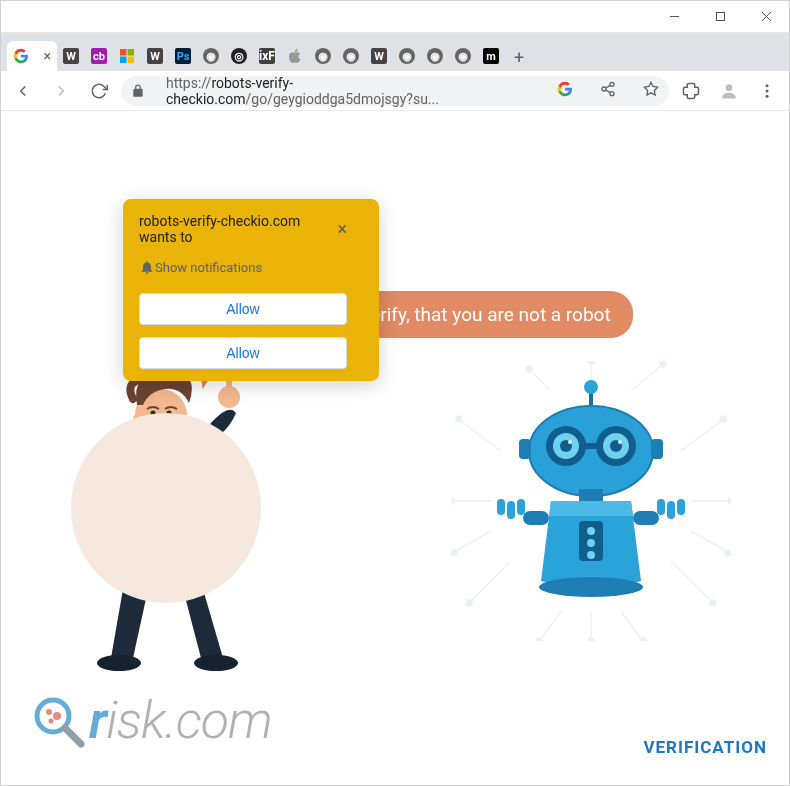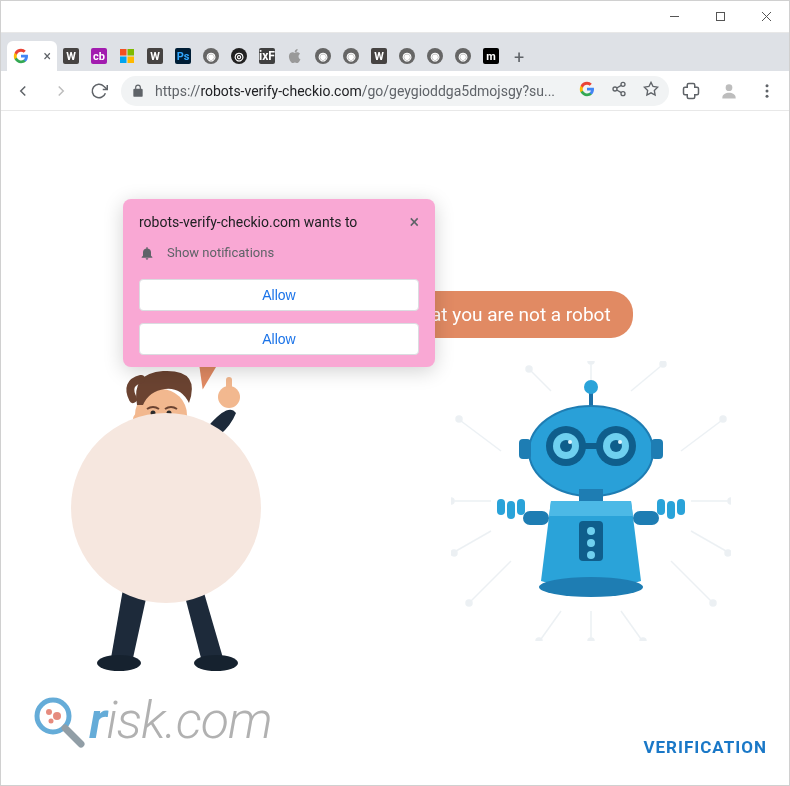--- a/index.html
+++ b/index.html
@@ -29,33 +29,33 @@
   .fav-globe { background: #666; color: #fff; border-radius: 50%; }
   .fav-target { background: #222; color: #fff; border-radius: 50%; }
   .fav-ixf { background: #404040; color: #fff; font-size: 12px; }
   .fav-apple { color: #999; }
   .fav-mx { background: #000; color: #fff; }
 
   
   .toolbar { height: 40px; background: #fff; display: flex; align-items: center; padding: 0 6px; gap: 6px; border-bottom: 1px solid #e8e8e8; }
   .nav-btn { width: 32px; height: 32px; display: flex; align-items: center; justify-content: center; color: #5f6368; border-radius: 50%; }
   .nav-btn.disabled { color: #bdbdbd; }
-  .addr { flex: 1; height: 30px; background: #f1f3f4; border-radius: 15px; display: flex; align-items: center; padding: 0 10px; gap: 10px; font-size: 14px; color: #5f6368; }
+  .addr { flex: 1; height: 30px; background: #f1f3f4; border-radius: 15px; display: flex; align-items: center; padding: 0 10px; gap: 21px; font-size: 14px; color: #5f6368; }
   .addr .lock { width: 14px; height: 14px; color: #5f6368; }
   .addr .proto { color: #5f6368; }
   .addr .host { color: #202124; }
   .addr .path { color: #5f6368; }
   .icon-btn { width: 32px; height: 32px; display: flex; align-items: center; justify-content: center; color: #5f6368; }
 
   
-  .perm-popup { position: absolute; left: 122px; top: 88px; width: 312px; background: #f9a8d4; border-radius: 8px; box-shadow: 0 4px 20px rgba(0,0,0,0.18); padding: 14px 16px 12px 16px; z-index: 50; }
+  .perm-popup { position: absolute; left: 122px; top: 88px; width: 256px; background: #eab308; border-radius: 8px; box-shadow: 0 4px 20px rgba(0,0,0,0.18); padding: 14px 32px 12px 16px; z-index: 50; }
   .perm-head { display: flex; align-items: center; }
   .perm-title { font-size: 14px; color: #202124; flex: 1; }
   .perm-close { color: #5f6368; font-size: 18px; cursor: pointer; line-height: 1; }
-  .perm-row { display: flex; align-items: flex-start; gap: 12px; margin-top: 14px; }
+  .perm-row { display: flex; align-items: center; margin-top: 14px; }
   .perm-bell { width: 16px; height: 16px; color: #5f6368; }
   .perm-label { font-size: 13px; color: #5f6368; }
   .perm-actions { display: flex; justify-content: flex-end; gap: 12px; margin-top: 18px; flex-direction: column; }
   .perm-btn { border: 1px solid #dadce0; background: #fff; color: #1a73e8; font-size: 14px; padding: 7px 18px; border-radius: 4px; cursor: pointer; }
 
   
   .page { position: relative; flex: 1; background: #fff; }
 
   .speech { position: absolute; left: 200px; top: 180px; background: #e18a63; color: #fff; font-size: 19px; padding: 12px 22px; border-radius: 22px; }
   .speech-tail { position: absolute; left: 198px; top: 226px; width: 0; height: 0; border-left: 0px solid transparent; border-right: 40px solid transparent; border-top: 50px solid #e18a63; transform: rotate(-8deg); }

